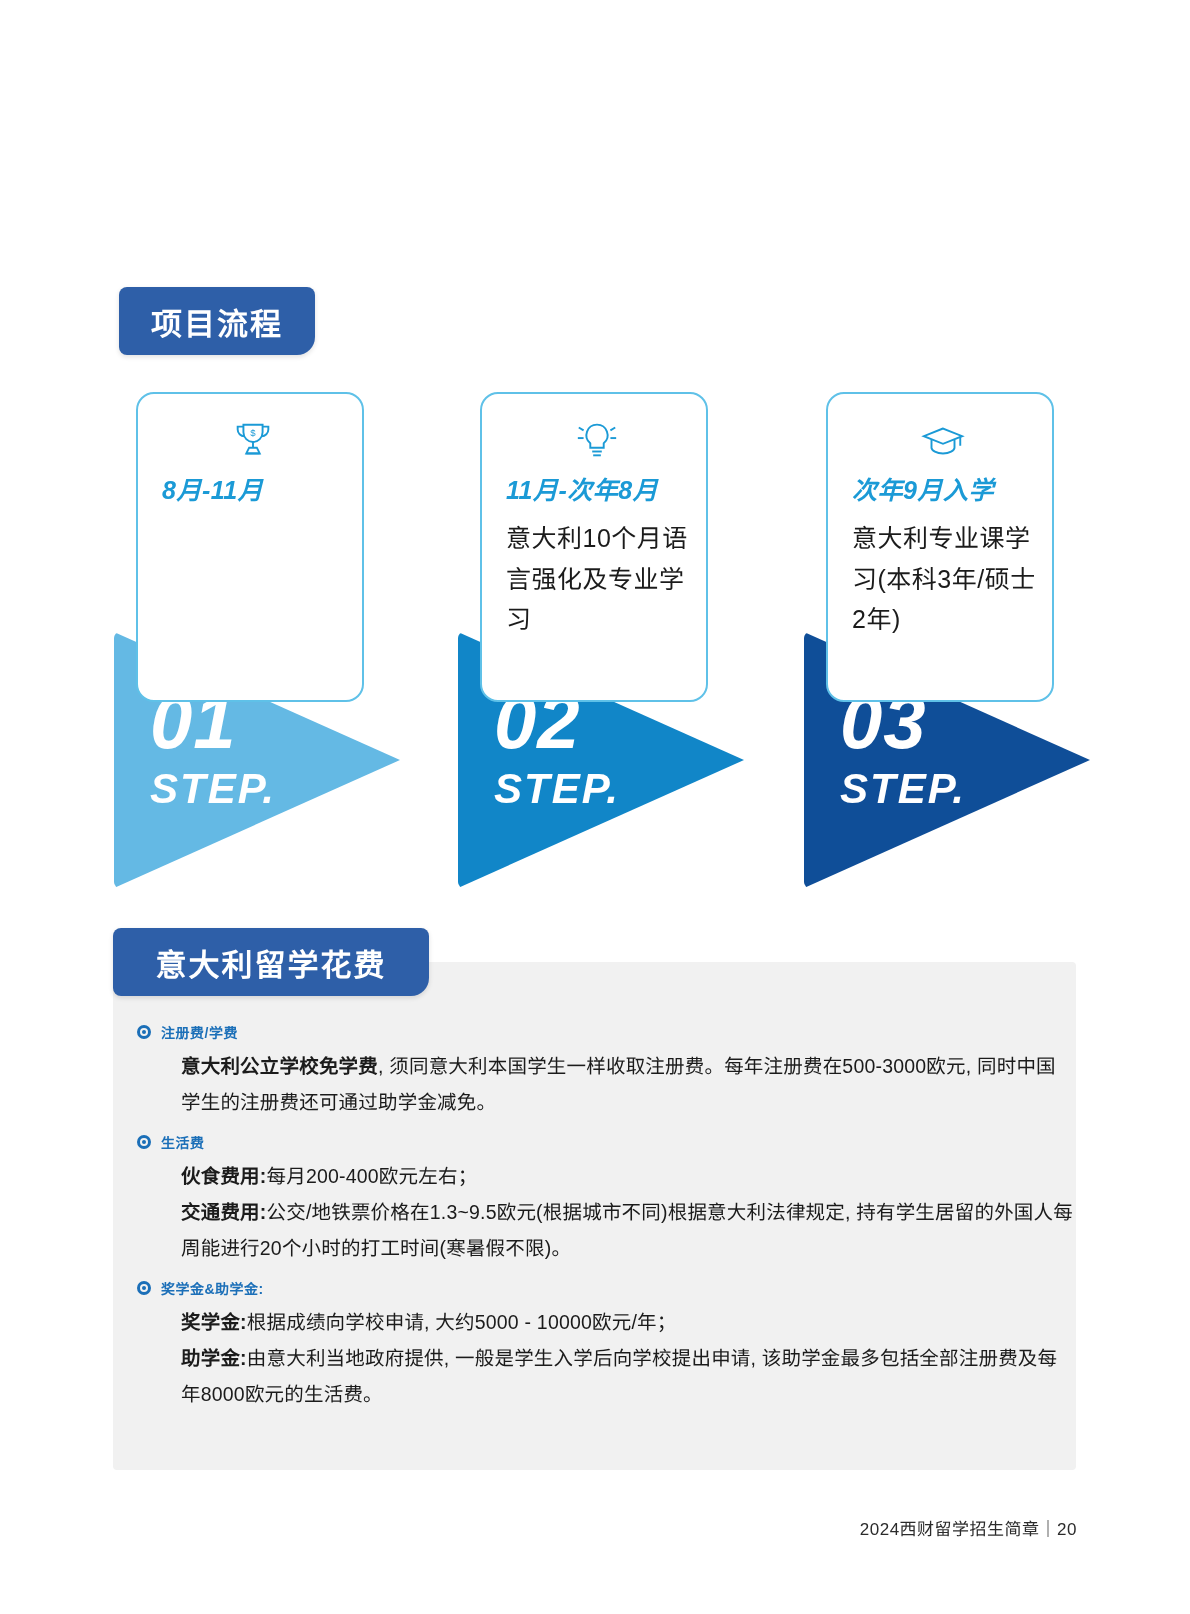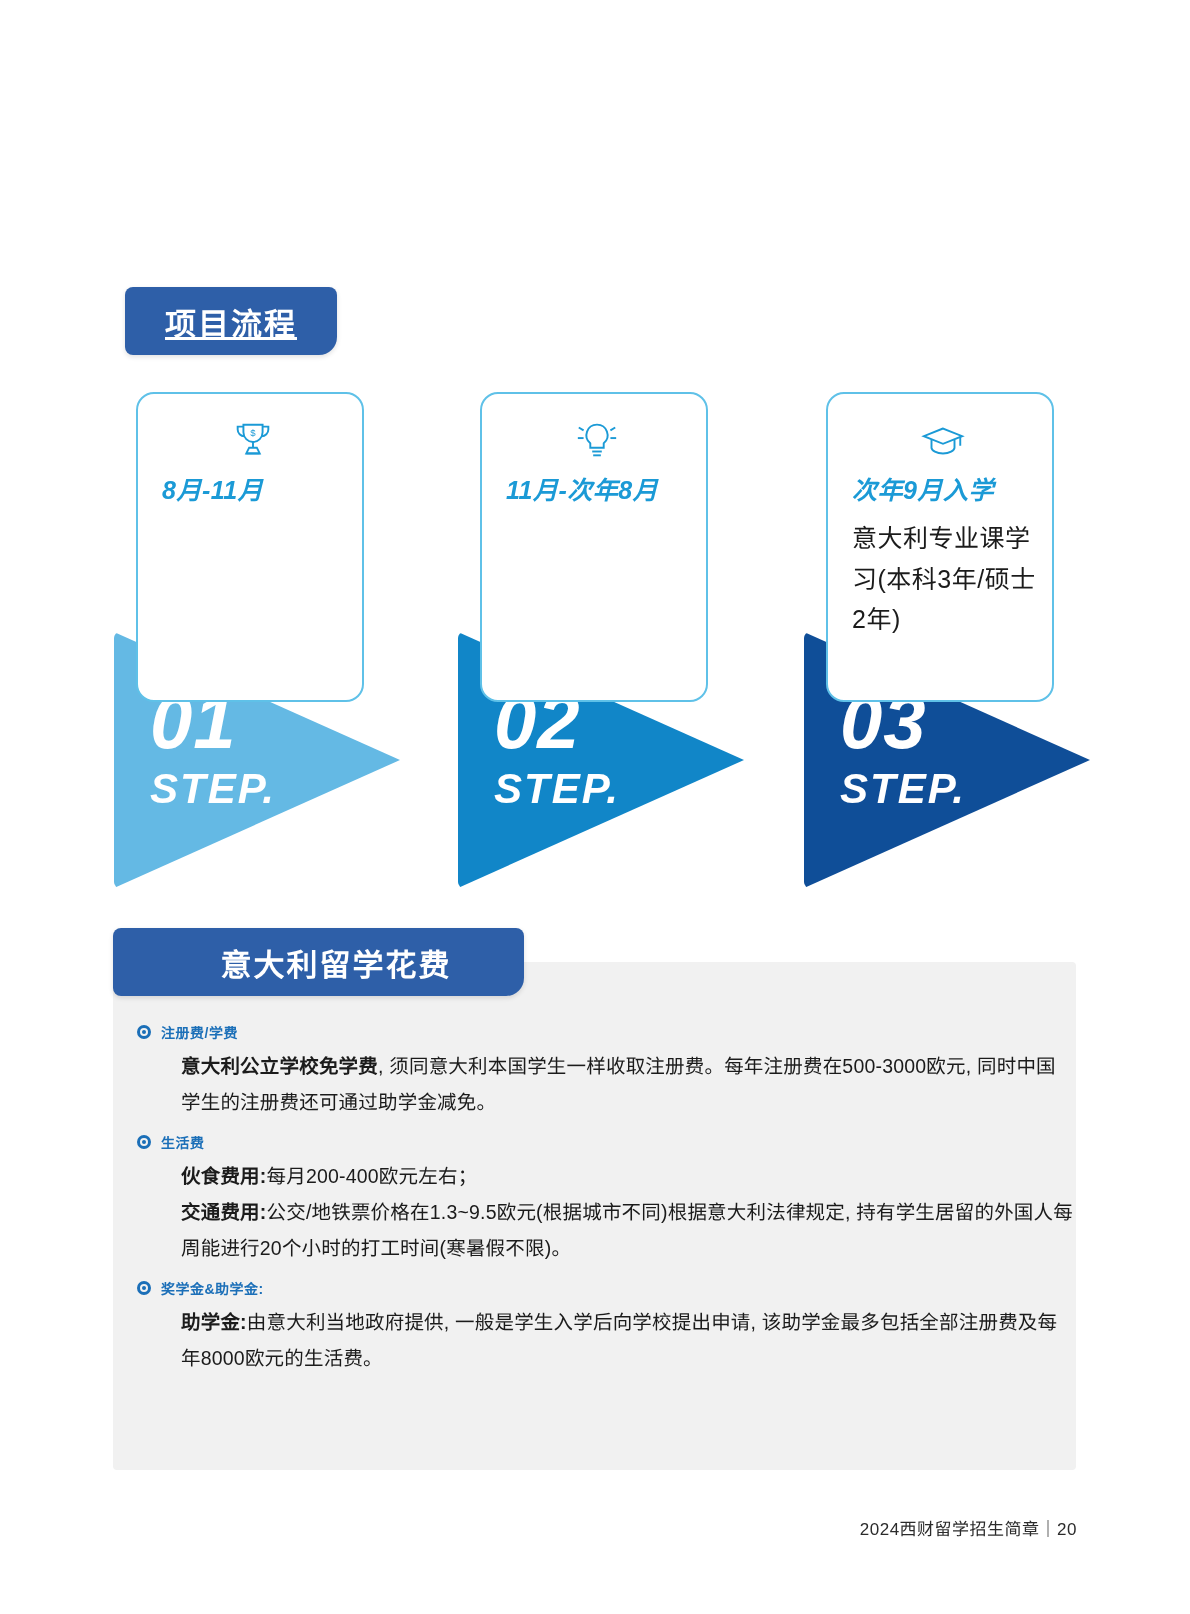--- a/index.html
+++ b/index.html
@@ -23,35 +23,33 @@
     align-items: center;
     justify-content: center;
     background: #2e5fa8;
     color: #ffffff;
     font-weight: bold;
     letter-spacing: 2px;
     border-radius: 8px 8px 18px 8px;
     box-shadow: 0 2px 5px rgba(0,0,0,0.12);
   }
   #tab-process {
-    left: 125px;
+    left: 119px;
     top: 287px;
-    width: 212px;
+    width: 196px;
     height: 68px;
     font-size: 31px;
-    text-decoration: underline;
   }
   #tab-cost {
     left: 113px;
     top: 928px;
-    width: 376px;
+    width: 316px;
     height: 68px;
     font-size: 31px;
     z-index: 3;
-    padding-left: 35px;
   }
 
   
   .steps {
     position: absolute;
     left: 0;
     top: 0;
     width: 1190px;
     height: 920px;
   }
@@ -247,20 +245,21 @@
           <path d="M24 8a11 11 0 0 0-7 19.5V32h14v-4.5A11 11 0 0 0 24 8z"></path>
           <path d="M19 36h10"></path>
             <path d="M20 40h8"></path>
           <path d="M10 14l-5-3"></path>
             <path d="M10 22H4"></path>
             <path d="M38 14l5-3"></path>
             <path d="M38 22h6"></path>
         </svg>
       </div>
       <div class="step-period">11月-次年8月</div>
+      <div class="step-desc">意大利10个月语言强化及专业学习</div>
     </div>
   </div>
 
   <div class="step" id="step-3">
     <div class="arrow">
       <div class="tri" style="background:#0f4e98;"></div>
       <div class="num">03</div>
       <div class="step-word">STEP.</div>
     </div>
     <div class="step-card">
@@ -307,19 +306,22 @@
       <b>交通费用:</b><span>公交/地铁票价格在1.3~9.5欧元(根据城市不同)根据意大利法律规定, 持有学生居留的外国人每周能进行20个小时的打工时间(寒暑假不限)。</span>
     </div>
   </div>
 
   <div class="cost-group">
     <div class="cost-head">
       <span class="bullet-icon"></span>
       <span class="cost-head-label">奖学金&amp;助学金:</span>
     </div>
     <div class="cost-line">
+      <b>奖学金:</b><span>根据成绩向学校申请, 大约5000 - 10000欧元/年；</span>
+    </div>
+    <div class="cost-line">
       <b>助学金:</b><span>由意大利当地政府提供, 一般是学生入学后向学校提出申请, 该助学金最多包括全部注册费及每年8000欧元的生活费。</span>
     </div>
   </div>
 
 </div>
 
 <div id="footer">2024西财留学招生简章｜20</div>
 
 </body></html>

